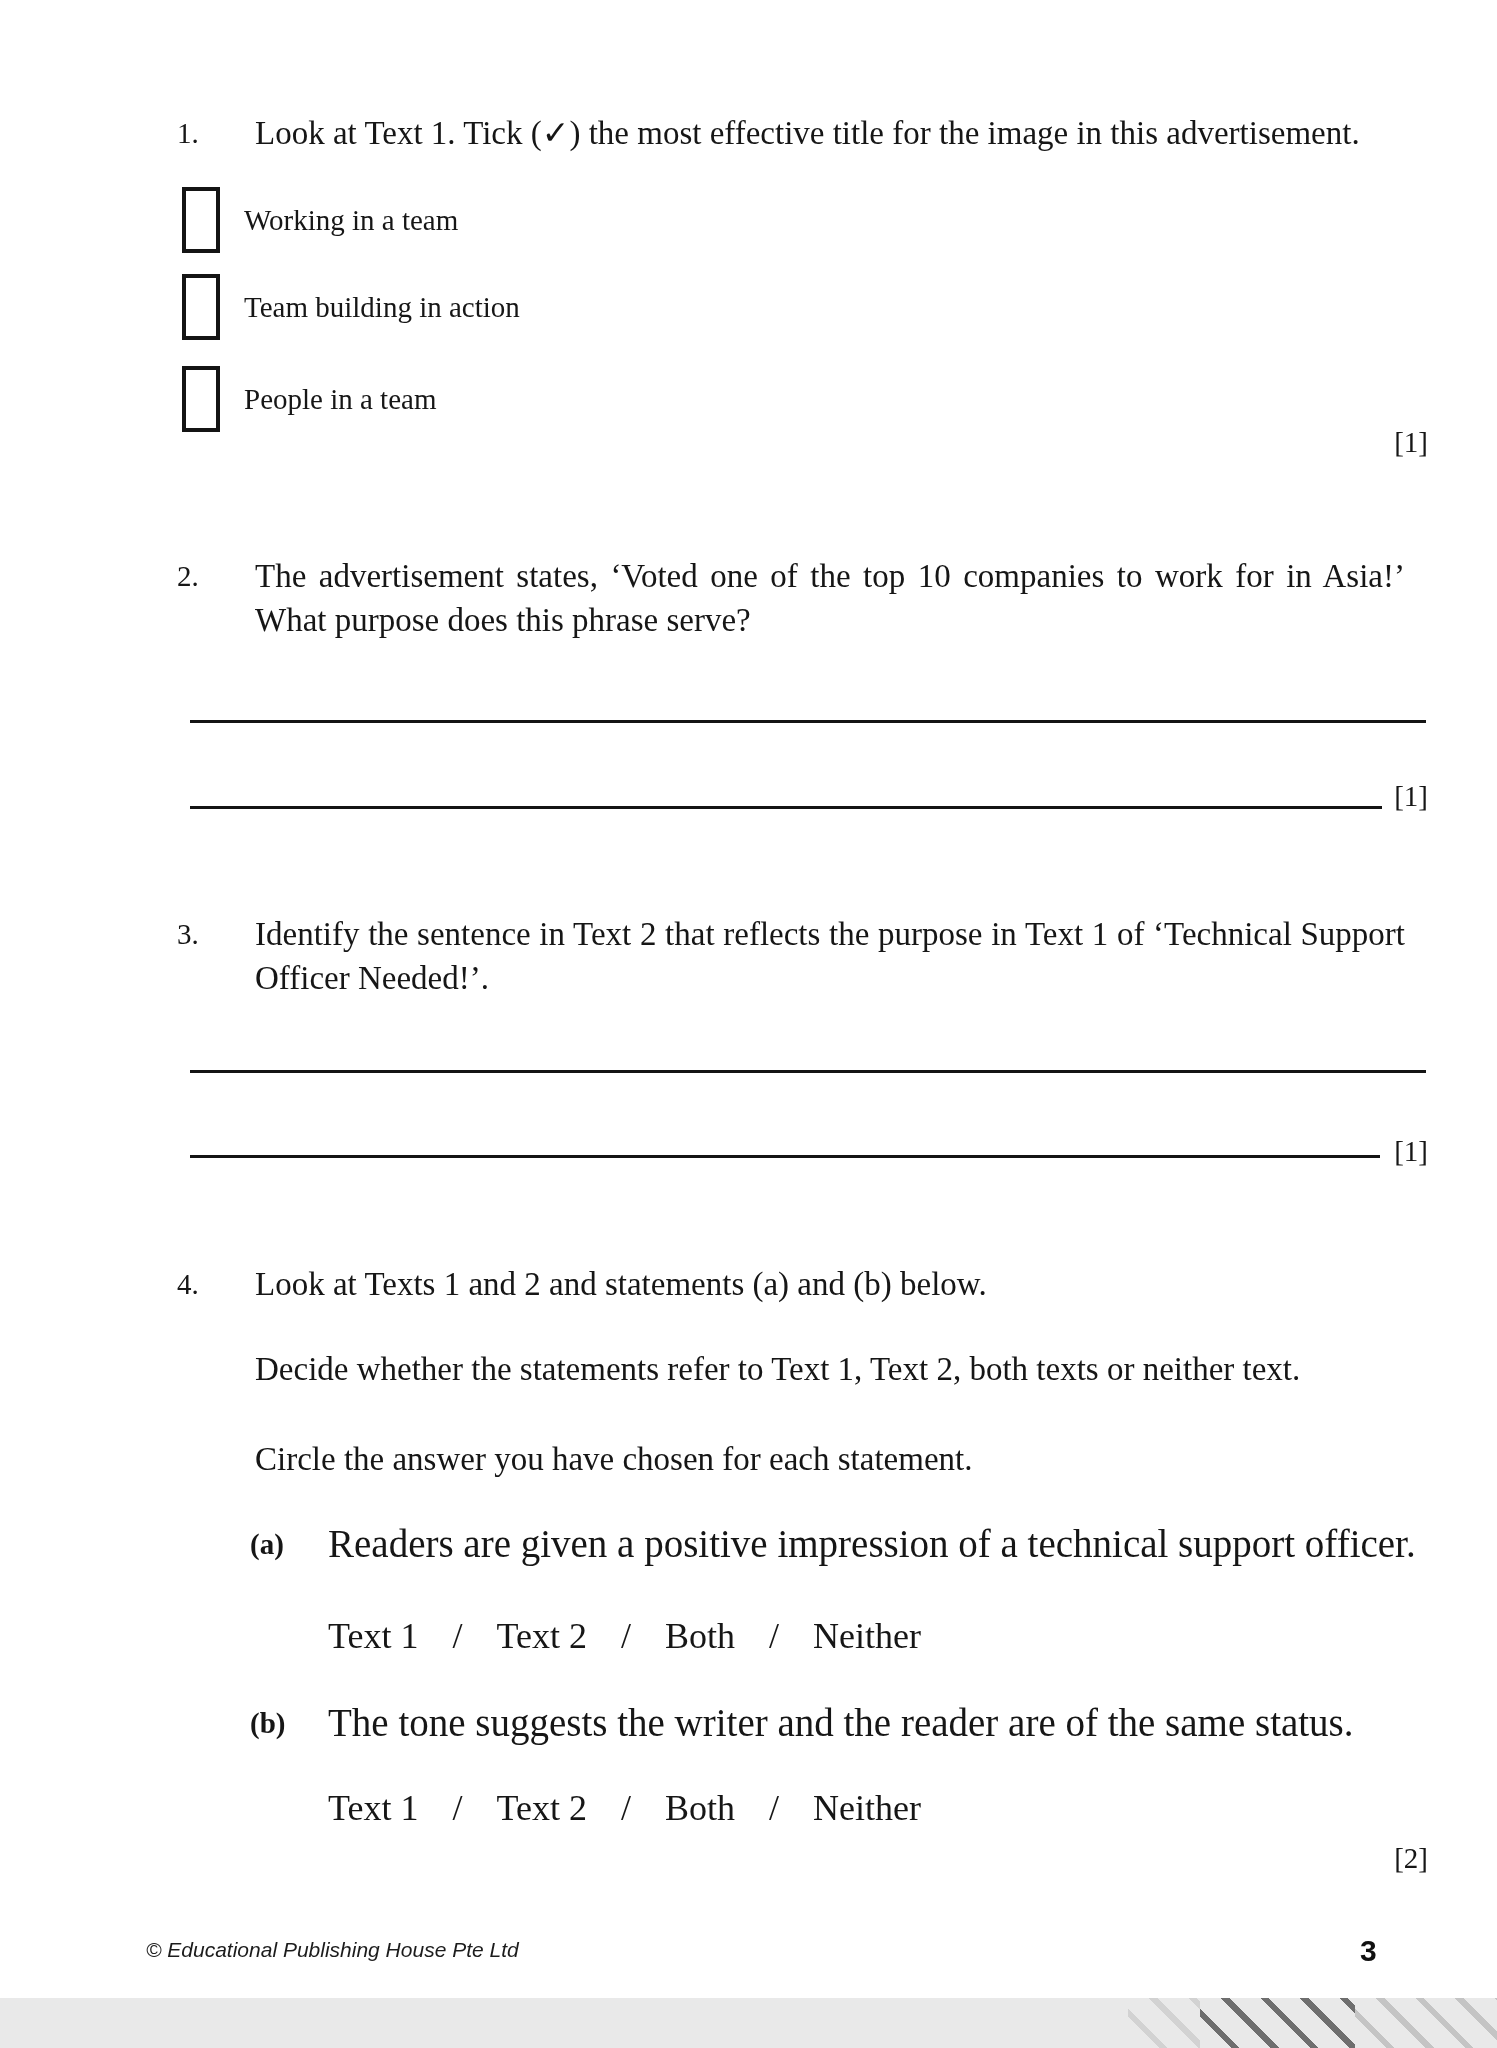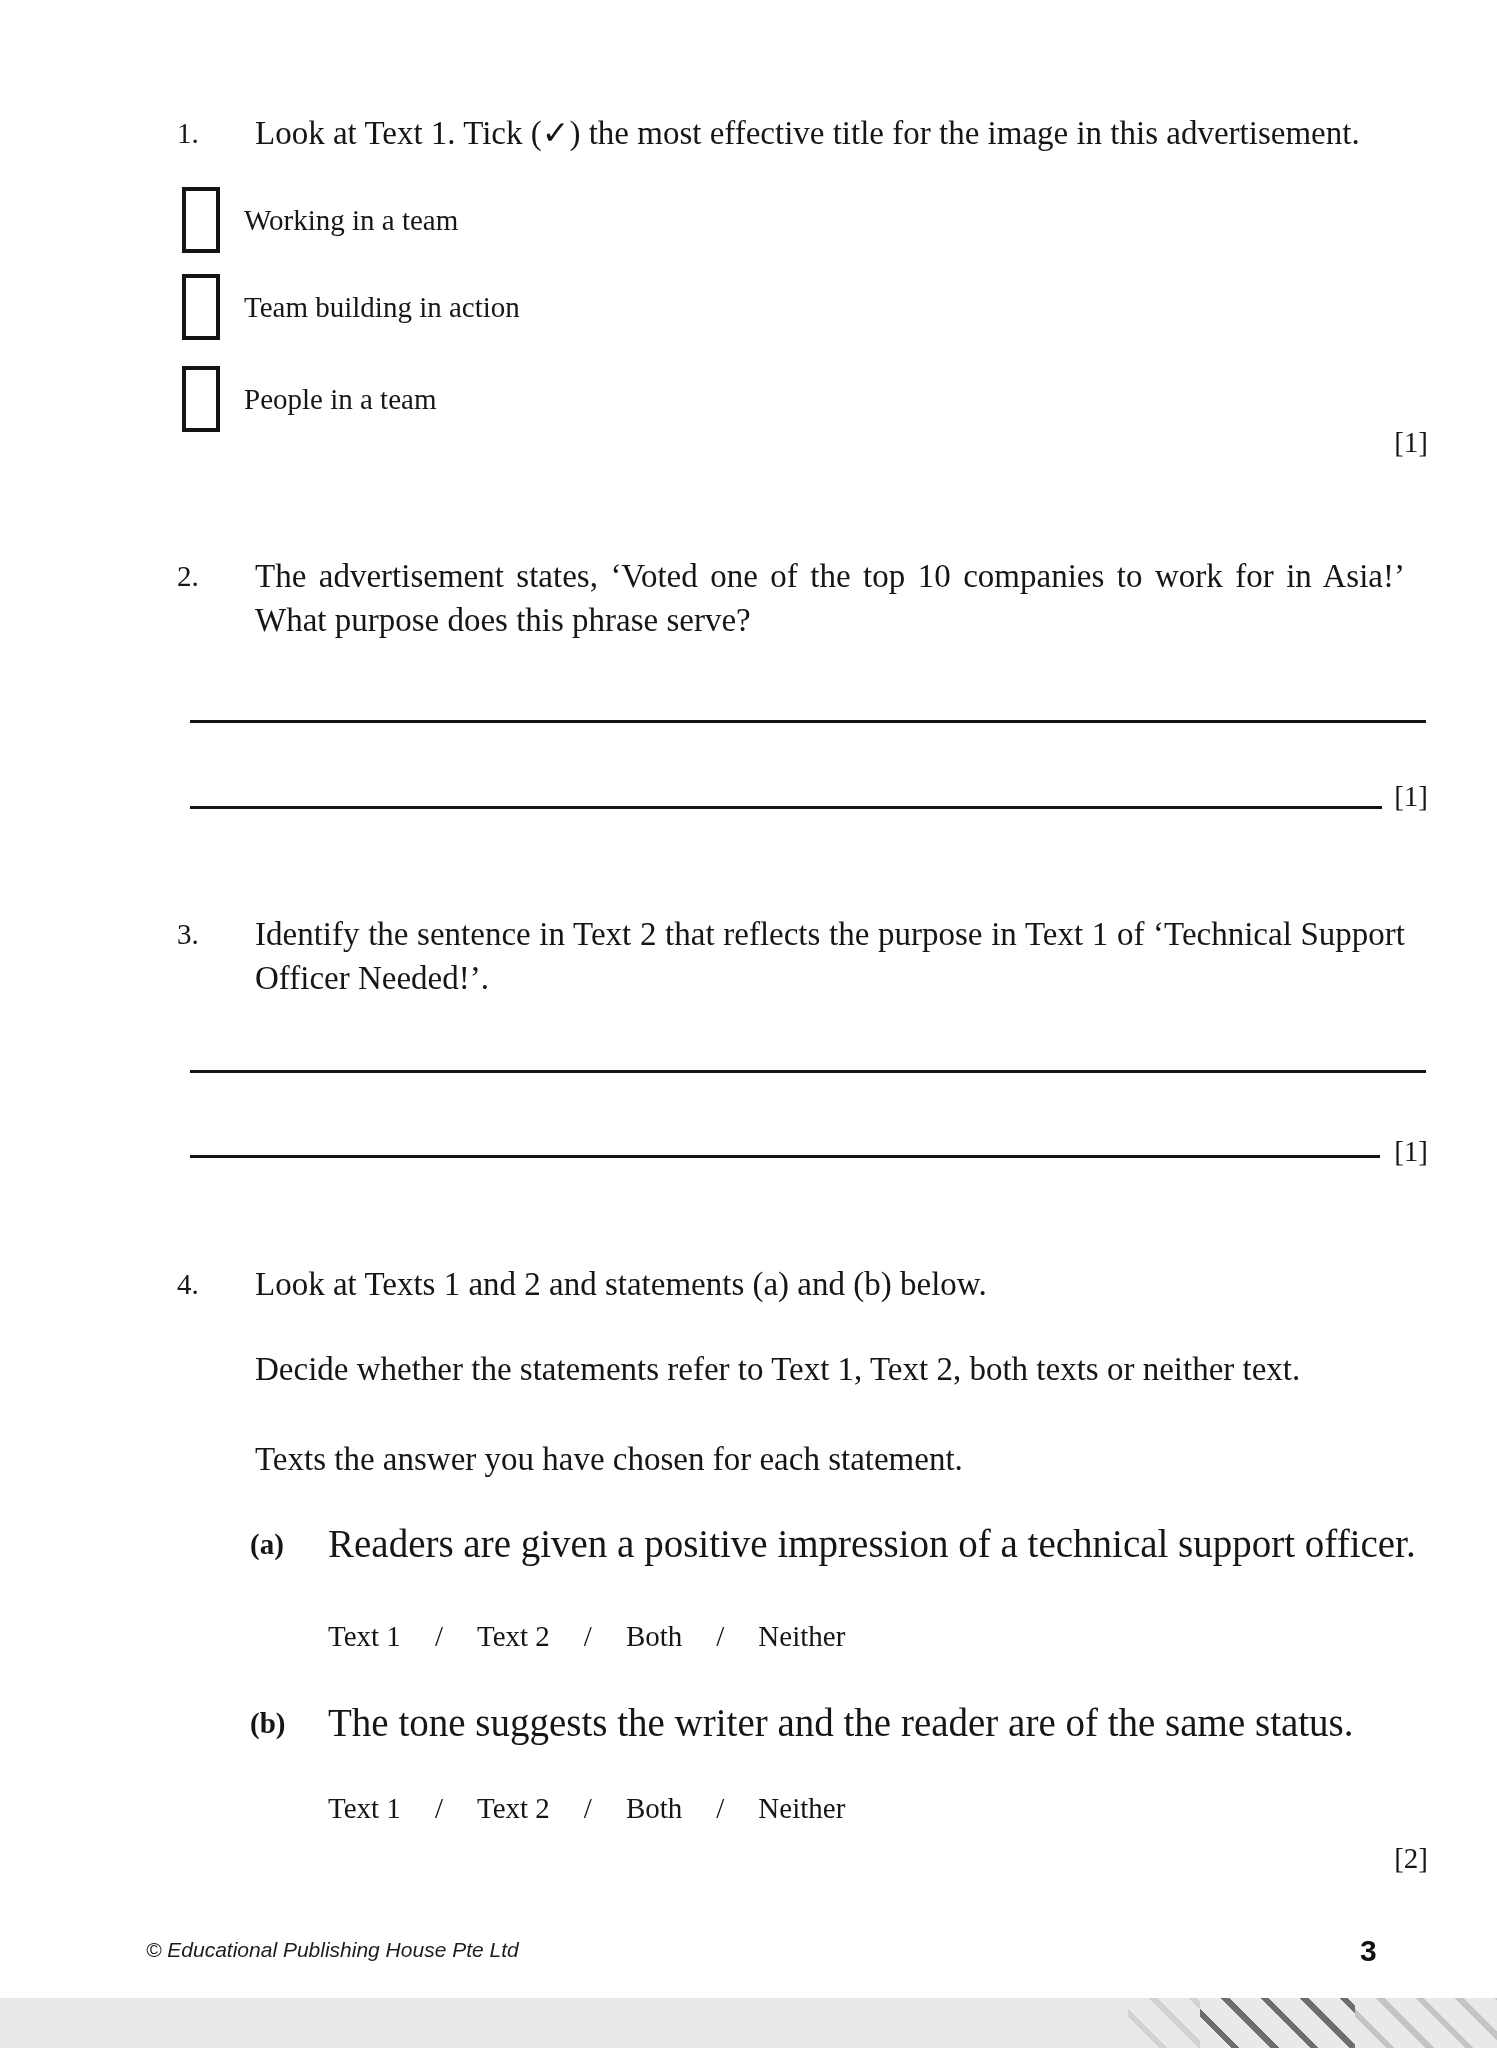--- a/index.html
+++ b/index.html
@@ -8,21 +8,21 @@
   .qnum{position:absolute;left:177px;font-size:29px;line-height:44px;}
   .qtext{position:absolute;left:255px;width:1150px;font-size:33px;line-height:44px;text-align:justify;}
   .nojust{text-align:left;}
   .optrow{position:absolute;left:182px;display:flex;align-items:center;height:66px;}
   .cbx{width:30px;height:58px;border:4px solid var(--line,#141414);background:#fff;display:inline-block;}
   .optlabel{margin-left:24px;font-size:29px;white-space:nowrap;}
   .rule{position:absolute;left:190px;height:3px;background:var(--line,#141414);}
   .mark{position:absolute;right:69px;font-size:29px;line-height:44px;}
   .stmt-label{position:absolute;left:250px;font-size:29px;line-height:44px;font-weight:bold;}
   .stmt{position:absolute;left:328px;width:1090px;font-size:39px;line-height:44px;}
-  .choices{position:absolute;left:328px;display:flex;gap:34px;font-size:29px;line-height:44px;white-space:nowrap;}
+  .choices{position:absolute;left:328px;display:flex;gap:34px;font-size:36px;line-height:44px;white-space:nowrap;}
   .footer-copy{position:absolute;left:146px;top:1938px;font-size:21px;
                font-family:"Liberation Sans",sans-serif;color:#1c1c1c;font-style:italic;}
   .page-num{position:absolute;left:1360px;top:1934px;font-size:30px;font-weight:bold;
             font-family:"Liberation Sans",sans-serif;color:#111;}
   .band{position:absolute;left:0;top:1998px;width:1497px;height:50px;background:var(--band_bg,#e9e9e9);}
   .stripes{position:absolute;top:1998px;height:50px;}
   .s-faint{left:1128px;width:72px;
     background:repeating-linear-gradient(45deg,transparent 0 22px,var(--stripe_faint,#d2d2d2) 22px 28px);}
   .s-dark{left:1200px;width:155px;
     background:repeating-linear-gradient(45deg,transparent 0 22px,var(--stripe_dark,#6e6e6e) 22px 28px);}
@@ -62,21 +62,21 @@
   <div class="qnum" style="top:912px">3.</div>
   <div class="qtext" style="top:912px">Identify the sentence in Text 2 that reflects the purpose in Text 1 of ‘Technical Support Officer Needed!’.</div>
 
   <div class="rule" style="top:1070px;width:1236px"></div>
   <div class="rule" style="top:1155px;width:1190px"></div>
   <div class="mark" style="top:1129px">[1]</div>
 
   <div class="qnum" style="top:1262px">4.</div>
   <div class="qtext nojust" style="top:1262px">Look at Texts 1 and 2 and statements (a) and (b) below.</div>
   <div class="qtext nojust" style="top:1347px">Decide whether the statements refer to Text 1, Text 2, both texts or neither text.</div>
-  <div class="qtext nojust" style="top:1437px">Texts the answer you have chosen for each statement.</div>
+  <div class="qtext nojust" style="top:1437px">Circle the answer you have chosen for each statement.</div>
 
   <div class="stmt-label" style="top:1522px">(a)</div>
   <div class="stmt" style="top:1522px">Readers are given a positive impression of a technical support officer.</div>
   <div class="choices" style="top:1614px">
     <span>Text 1</span>
     <span>/</span>
     <span>Text 2</span>
     <span>/</span>
     <span>Both</span>
     <span>/</span>

